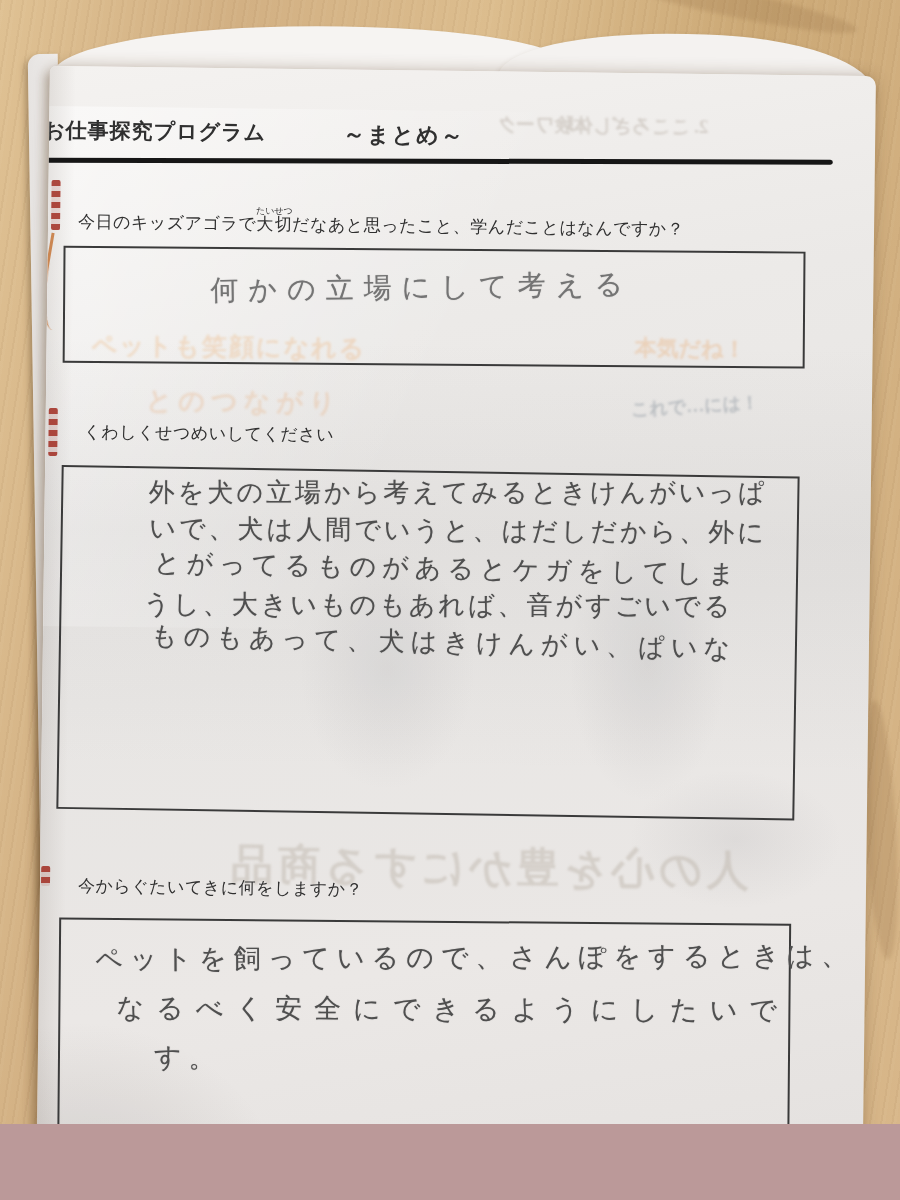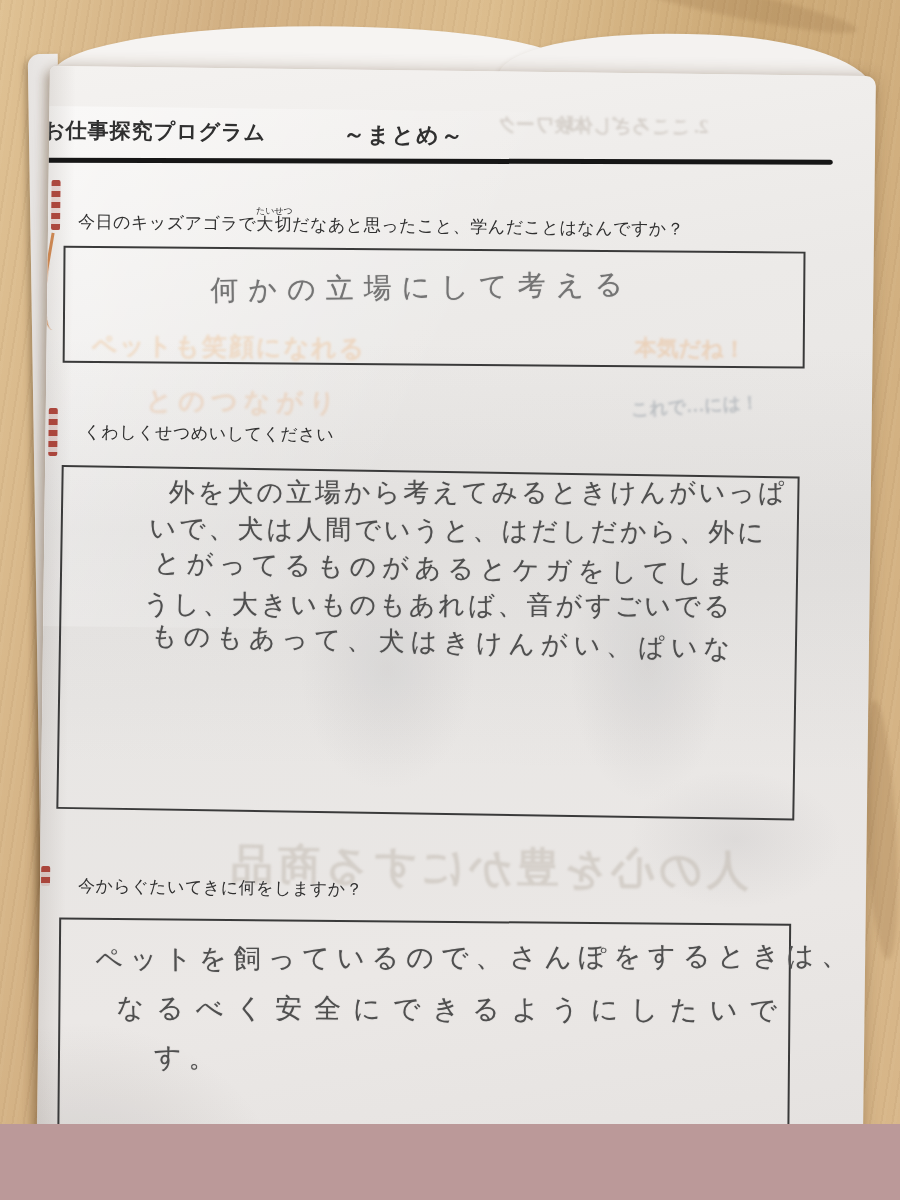--- a/index.html
+++ b/index.html
@@ -116,21 +116,21 @@
     <div class="ptxt q" style="left:30px;top:128px;">
       <span>今日のキッズアゴラで</span><ruby><span>大切</span><rt>たいせつ</rt></ruby><span>だなあと思ったこと、学んだことはなんですか？</span>
     </div>
 
     <div class="abox" style="left:16px;top:178px;width:738px;height:113px;transform:rotate(-0.25deg);"></div>
     <div class="hw hw1" style="left:163px;top:198px;">何かの立場にして考える</div>
 
     <div class="ptxt q" style="left:38px;top:354px;">くわしくせつめいしてください</div>
 
     <div class="abox" style="left:16px;top:400px;width:734px;height:340px;transform:rotate(0.2deg);"></div>
-    <div class="hw hw2" style="left:124px;top:404px;transform:rotate(-0.7deg);">外を犬の立場から考えてみるときけんがいっぱ</div>
+    <div class="hw hw2" style="left:104px;top:404px;transform:rotate(-0.7deg);">外を犬の立場から考えてみるときけんがいっぱ</div>
     <div class="hw hw2" style="left:105px;top:442px;transform:rotate(-0.3deg);">いで、犬は人間でいうと、はだしだから、外に</div>
     <div class="hw hw2" style="left:110px;top:480px;transform:rotate(0.4deg);letter-spacing:6px;">とがってるものがあるとケガをしてしま</div>
     <div class="hw hw2" style="left:100px;top:517px;transform:rotate(-0.5deg);">うし、大きいものもあれば、音がすごいでる</div>
     <div class="hw hw2" style="left:108px;top:554px;transform:rotate(0.6deg);letter-spacing:6px;">ものもあって、犬はきけんがい、ぱいな</div>
 
     <div class="ptxt q" style="left:38px;top:808px;">今からぐたいてきに何をしますか？</div>
 
     <div class="abox" style="left:20px;top:850px;width:728px;height:224px;transform:rotate(-0.2deg);"></div>
     <div class="hw hw3" style="left:56px;top:868px;transform:rotate(-1deg);">ペットを飼っているので、さんぽをするときは、</div>
     <div class="hw hw3" style="left:78px;top:920px;transform:rotate(-0.5deg);letter-spacing:12px;">なるべく安全にできるようにしたいで</div>

